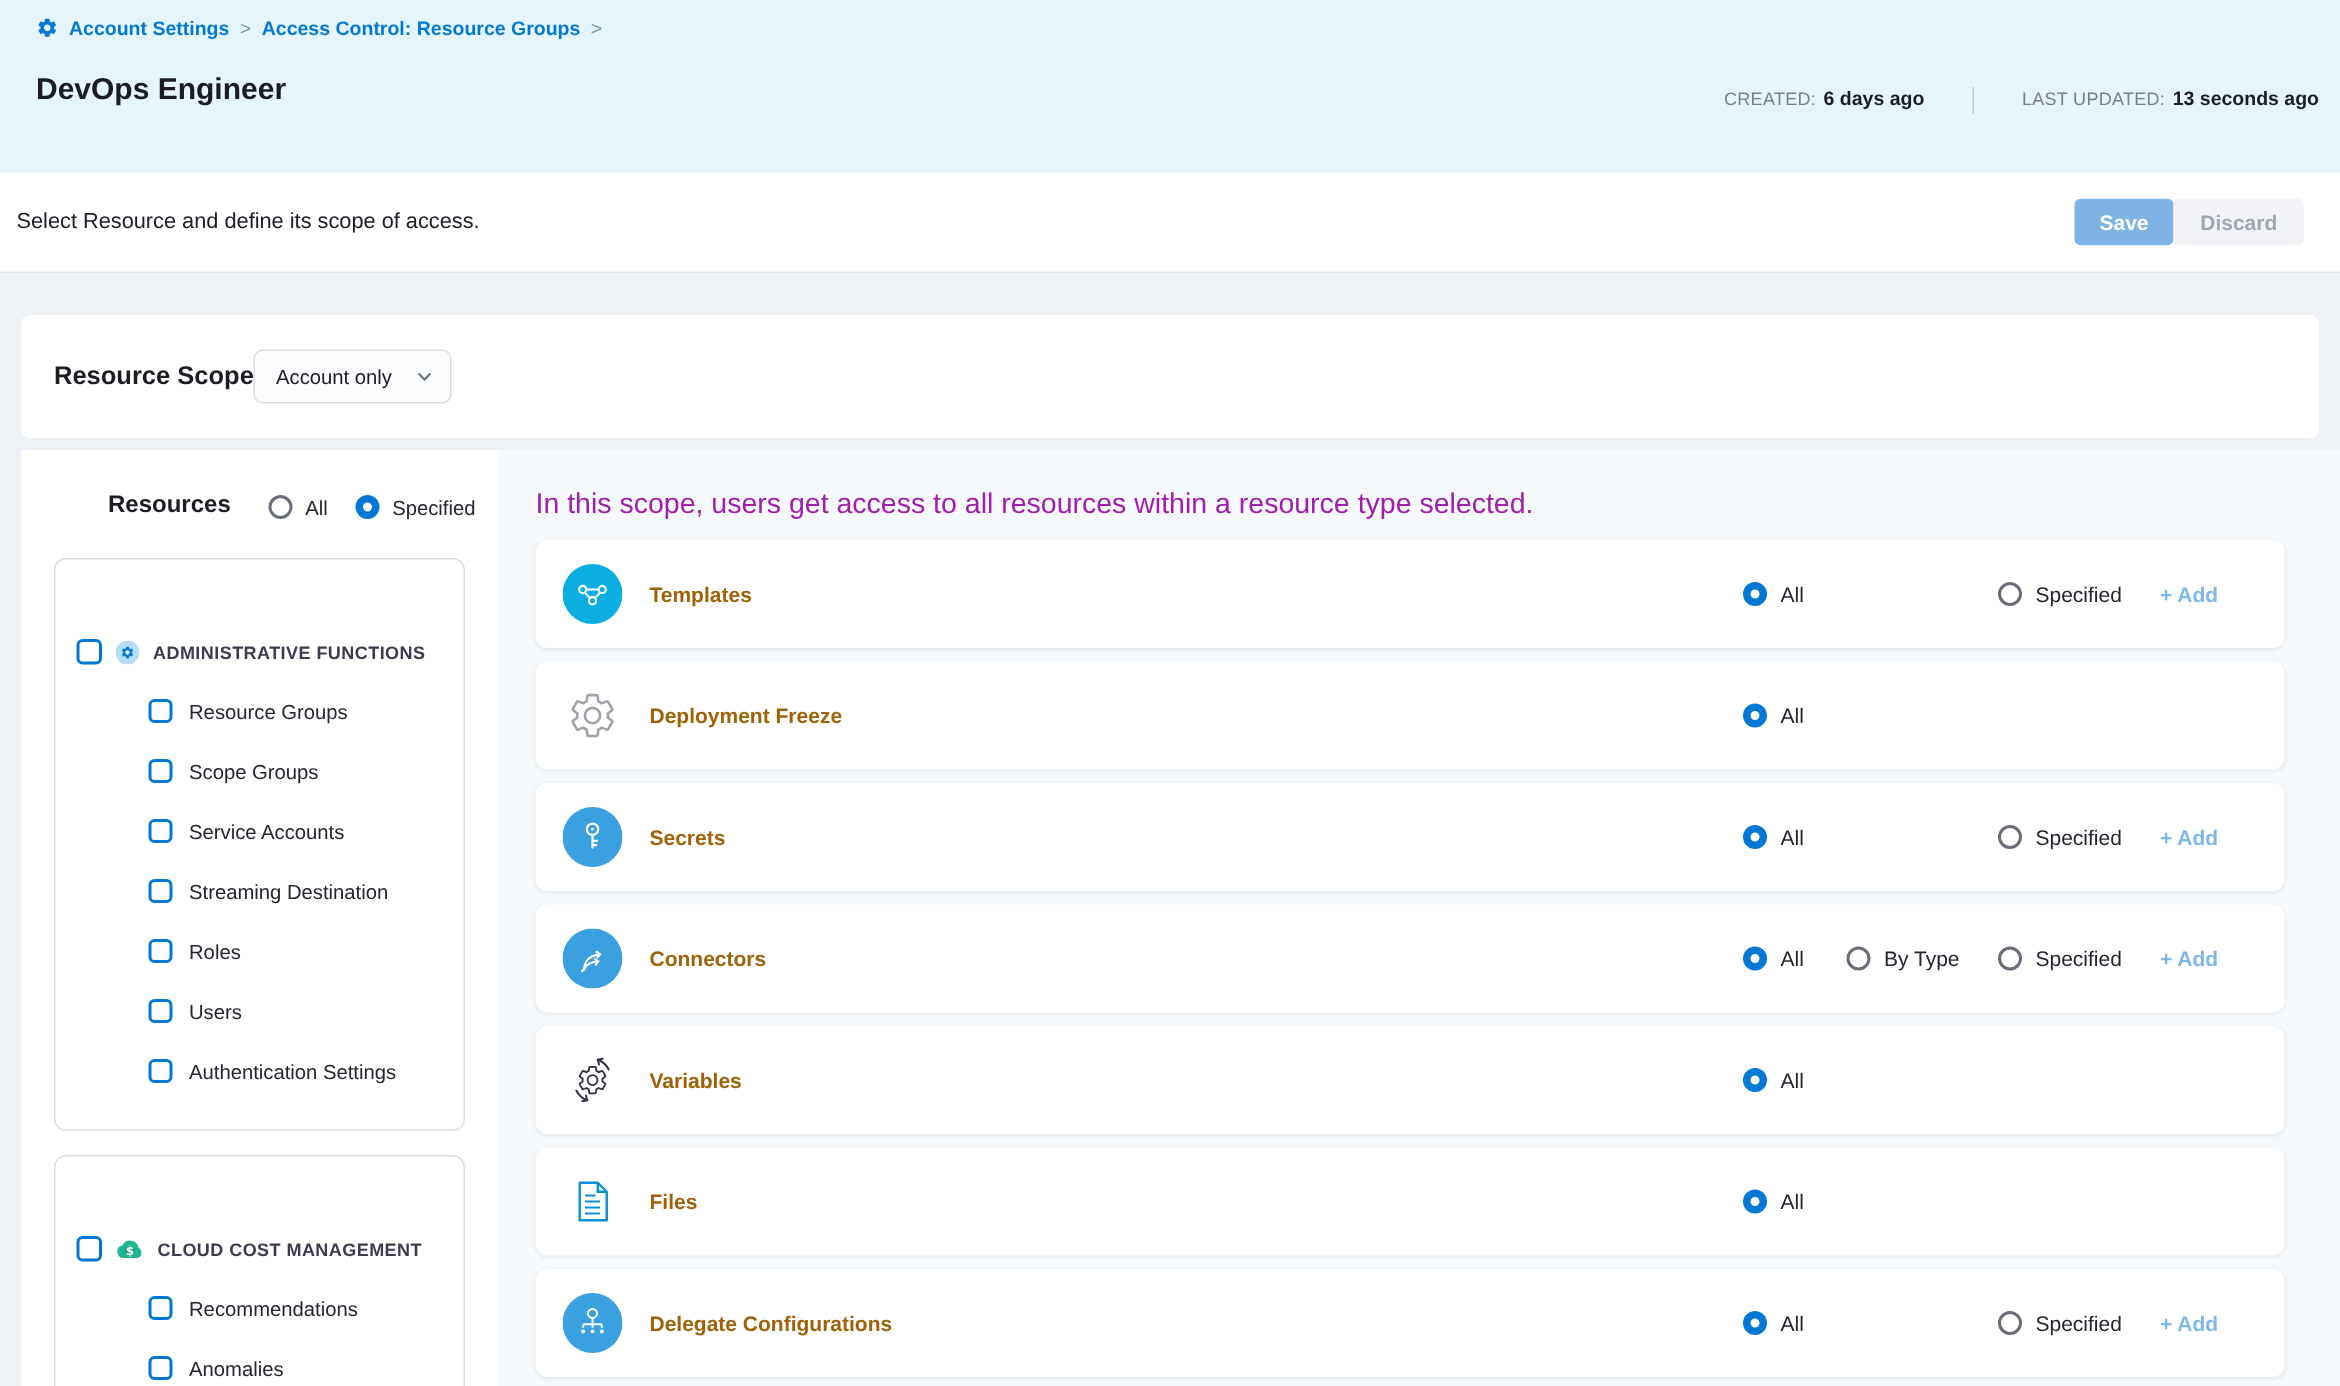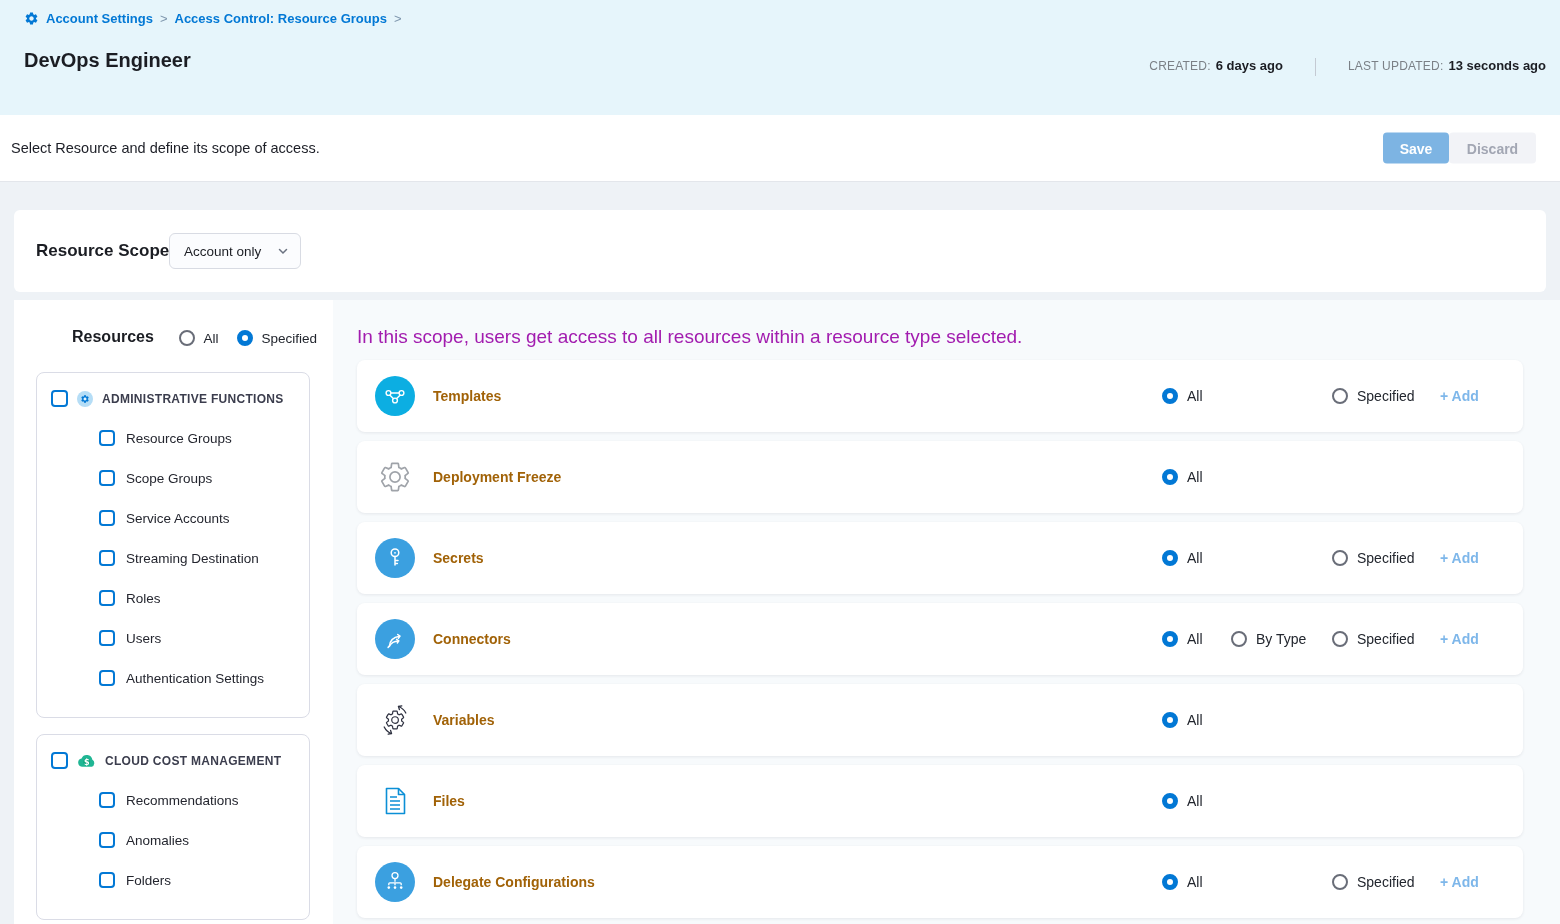--- a/index.html
+++ b/index.html
@@ -37,21 +37,21 @@
   .left-panel { position:absolute; left:14px; top:0; width:319px; bottom:0; background:#ffffff; }
   .right-panel { position:absolute; left:333px; top:0; right:0; bottom:0; background:#f7fafc; }
   
   .resources-title { position:absolute; left:22px; top:28px; font-size:16px; font-weight:700; color:#1b1d23;margin-left:36px; }
   .resources-radios { position:absolute; right:16px; top:30px; display:flex; align-items:center; gap:19px; }
   .radio-opt { display:flex; align-items:center; gap:8px; cursor:pointer; font-size:13.5px; color:#22262e; }
   .radio { width:16px; height:16px; border-radius:50%; background:#fff; border:2px solid #696d78; flex:none; }
   .radio.sel { border:5px solid #0278d5; }
   .groups-wrap { position:absolute; left:22px; top:72px; width:274px; }
   .group-card { border:1px solid #dadce6; border-radius:8px; background:#fff; padding:17px 14px 19px 14px; margin-bottom:16px; }
-  .group-header { display:flex; align-items:center; gap:9px; }
+  .group-header { display:flex; align-items:center; gap:9px;margin-top:36px; }
   .group-title { font-size:12px; font-weight:600; letter-spacing:.3px; color:#3b3d4d; }
   .checkbox { width:17px; height:17px; border:2px solid #0278d5; border-radius:4px; background:#fff; flex:none; cursor:pointer; }
   .group-items { margin-left:48px; margin-top:11px; }
   .group-item { height:40px; display:flex; align-items:center; gap:11px; cursor:pointer; }
   .group-item .checkbox { width:16px; height:16px; }
   .item-label { font-size:13.5px; color:#24262f; }
   .group-icon { display:flex; align-items:center; }
   
   .scope-note { position:absolute; left:24px; top:26px; font-size:19px; color:#a21caf; }
   .rows-wrap { position:absolute; left:24px; top:60px; width:1166px; }

